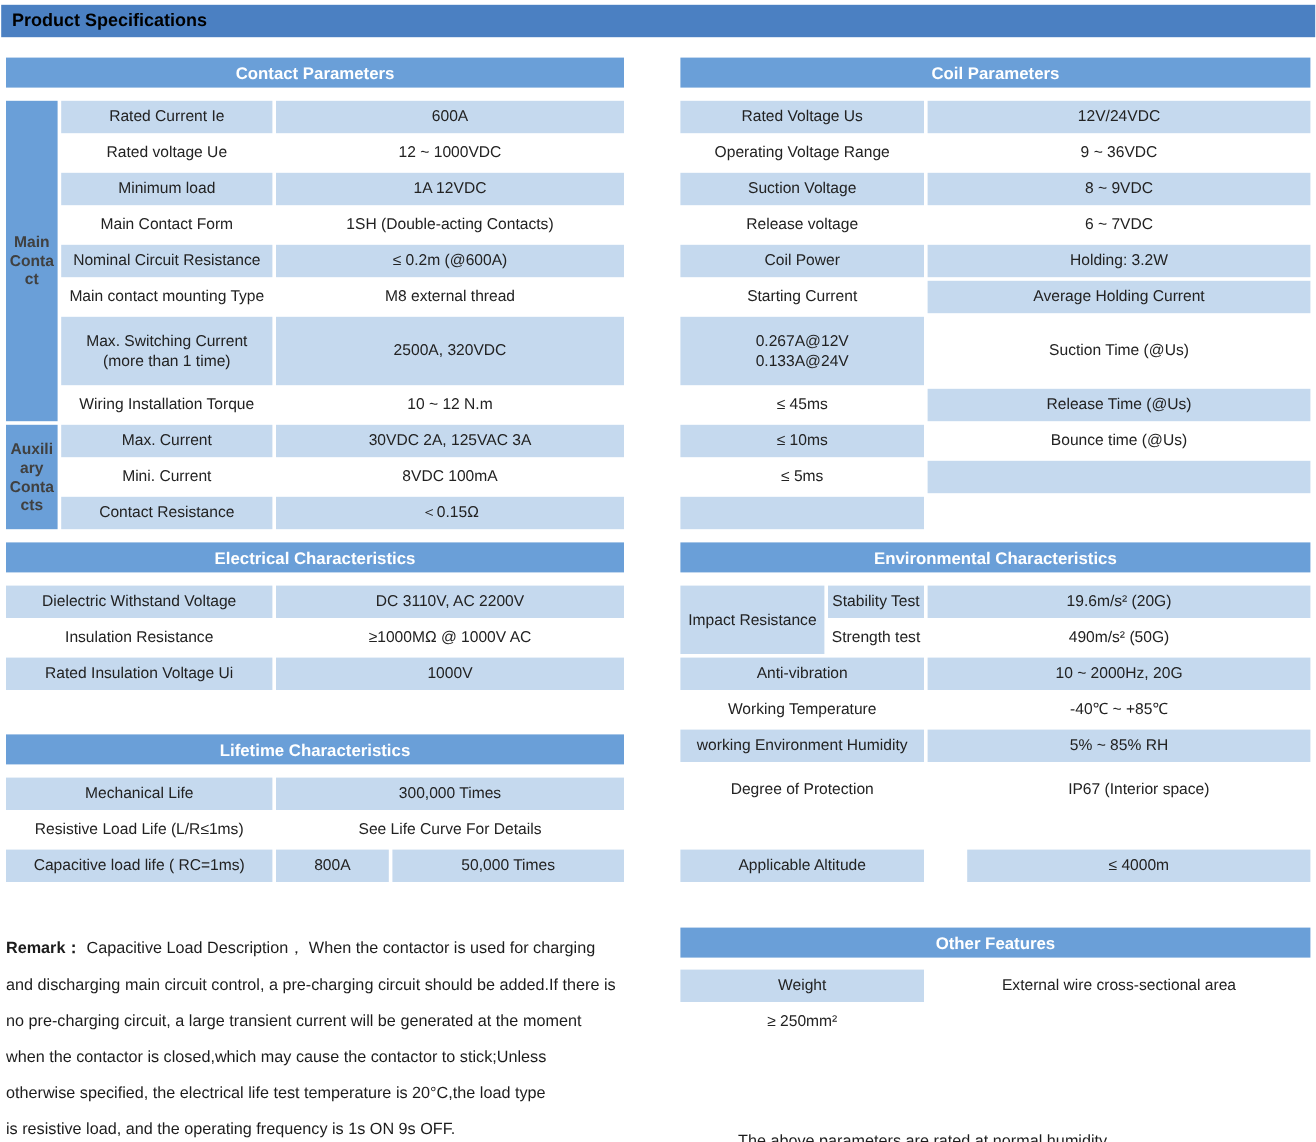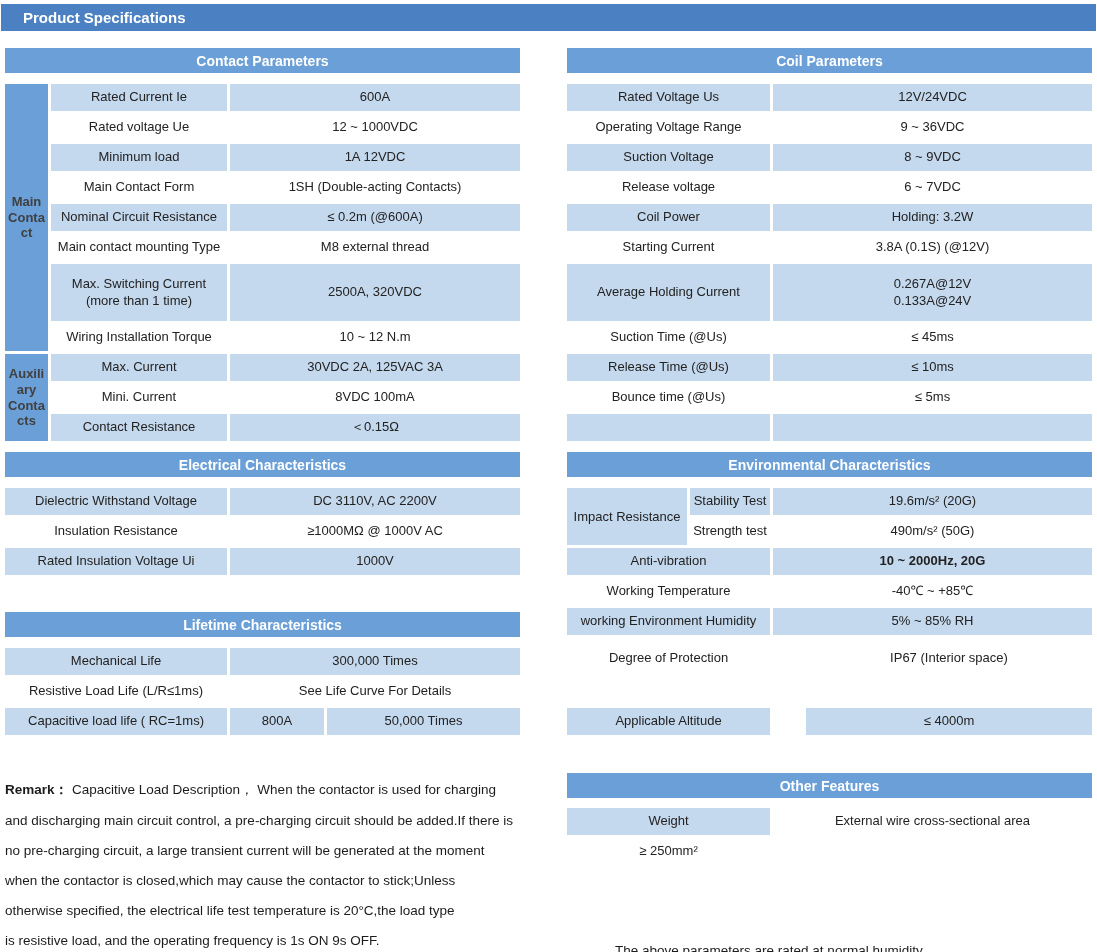--- a/index.html
+++ b/index.html
@@ -4,22 +4,22 @@
 <style>
   * { box-sizing: border-box; }
   html,body { margin:0; padding:0; }
   body {
     width:1097px; height:952px; position:relative; overflow:hidden;
     background:#ffffff; color:#222222;
     font-family:"Liberation Sans", sans-serif; font-size:13px;
   }
   .topbar {
     position:absolute; left:1px; right:1px; top:4px; height:27px;
-    background:#4b80c2; color:#ffffff; font-weight:bold; font-size:15px;
-    display:flex; align-items:center; padding-left:22px;
+    background:#4b80c2; color:#000000; font-weight:bold; font-size:15px;
+    display:flex; align-items:center; padding-left:9px;
   }
   .col { position:absolute; top:48px; }
   .col-left  { left:5px;  width:515px; }
   .col-right { left:567px; width:525px; }
   .sec-header {
     height:25px; background:#6a9fd8; color:#ffffff; font-weight:bold; font-size:14px;
     display:flex; align-items:center; justify-content:center;
   }
   .tbl { display:grid; gap:3px; }
   .cell {
@@ -143,21 +143,20 @@
     <div class="cell">12V/24VDC</div>
     <div class="cell w">Operating Voltage Range</div>
     <div class="cell w">9 ~ 36VDC</div>
     <div class="cell">Suction Voltage</div>
     <div class="cell">8 ~ 9VDC</div>
     <div class="cell w">Release voltage</div>
     <div class="cell w">6 ~ 7VDC</div>
     <div class="cell">Coil Power</div>
     <div class="cell">Holding: 3.2W</div>
     <div class="cell w">Starting Current</div>
-    <div class="cell w">3.8A (0.1S) (@12V)</div>
     <div class="cell">Average Holding Current</div>
     <div class="cell">0.267A@12V
 0.133A@24V</div>
     <div class="cell w">Suction Time (@Us)</div>
     <div class="cell w">≤ 45ms</div>
     <div class="cell">Release Time (@Us)</div>
     <div class="cell">≤ 10ms</div>
     <div class="cell w">Bounce time (@Us)</div>
     <div class="cell w">≤ 5ms</div>
     <div class="cell"></div>
@@ -168,21 +167,21 @@
     <span>Environmental Characteristics</span>
   </div>
 
   <div class="tbl" id="env-table">
     <div class="group impact">Impact Resistance</div>
     <div class="cell" style="grid-row:1;grid-column:2;">Stability Test</div>
     <div class="cell" style="grid-row:1;grid-column:3;">19.6m/s² (20G)</div>
     <div class="cell w" style="grid-row:2;grid-column:2;">Strength test</div>
     <div class="cell w" style="grid-row:2;grid-column:3;">490m/s² (50G)</div>
     <div class="cell span2" style="grid-row:3;">Anti-vibration</div>
-    <div class="cell" style="grid-row:3;grid-column:3;font-weight:bold;">10 ~ 2000Hz, 20G</div>
+    <div class="cell" style="grid-row:3;grid-column:3;">10 ~ 2000Hz, 20G</div>
     <div class="cell w span2" style="grid-row:4;">Working Temperature</div>
     <div class="cell w" style="grid-row:4;grid-column:3;">-40℃ ~ +85℃</div>
     <div class="cell span2" style="grid-row:5;">working Environment Humidity</div>
     <div class="cell" style="grid-row:5;grid-column:3;">5% ~ 85% RH</div>
   </div>
 
   <div class="tbl" id="env-table2">
     <div class="cell w">Degree of Protection</div>
     <div class="cell w">IP67 (Interior space)</div>
     <div class="cell">Applicable Altitude</div>

